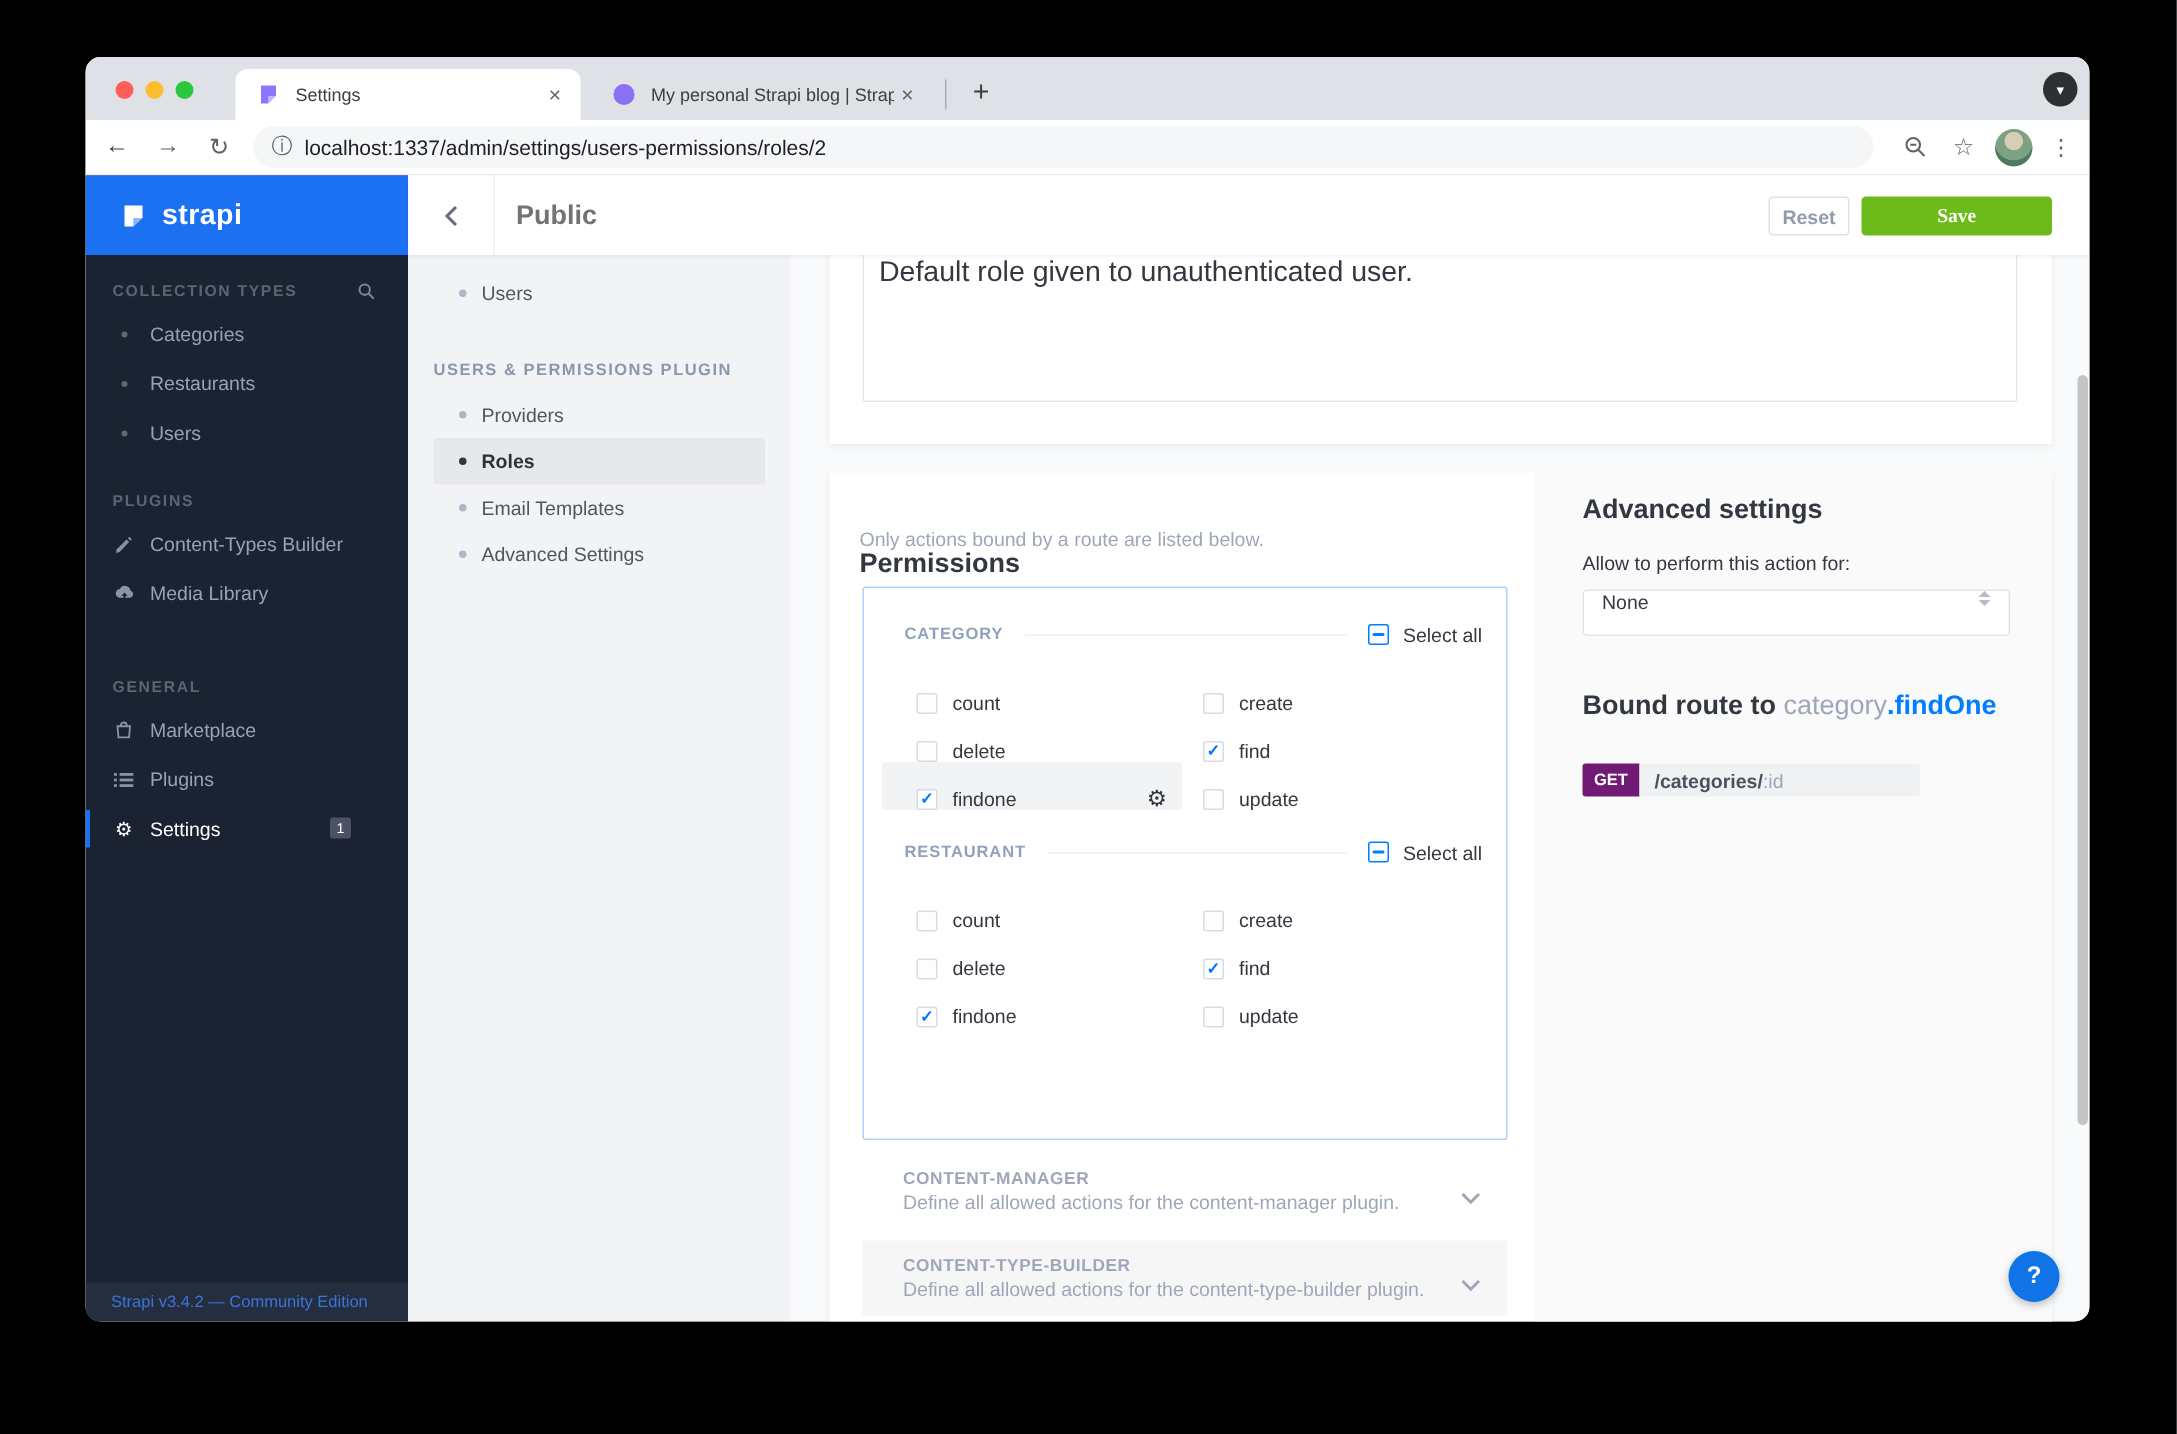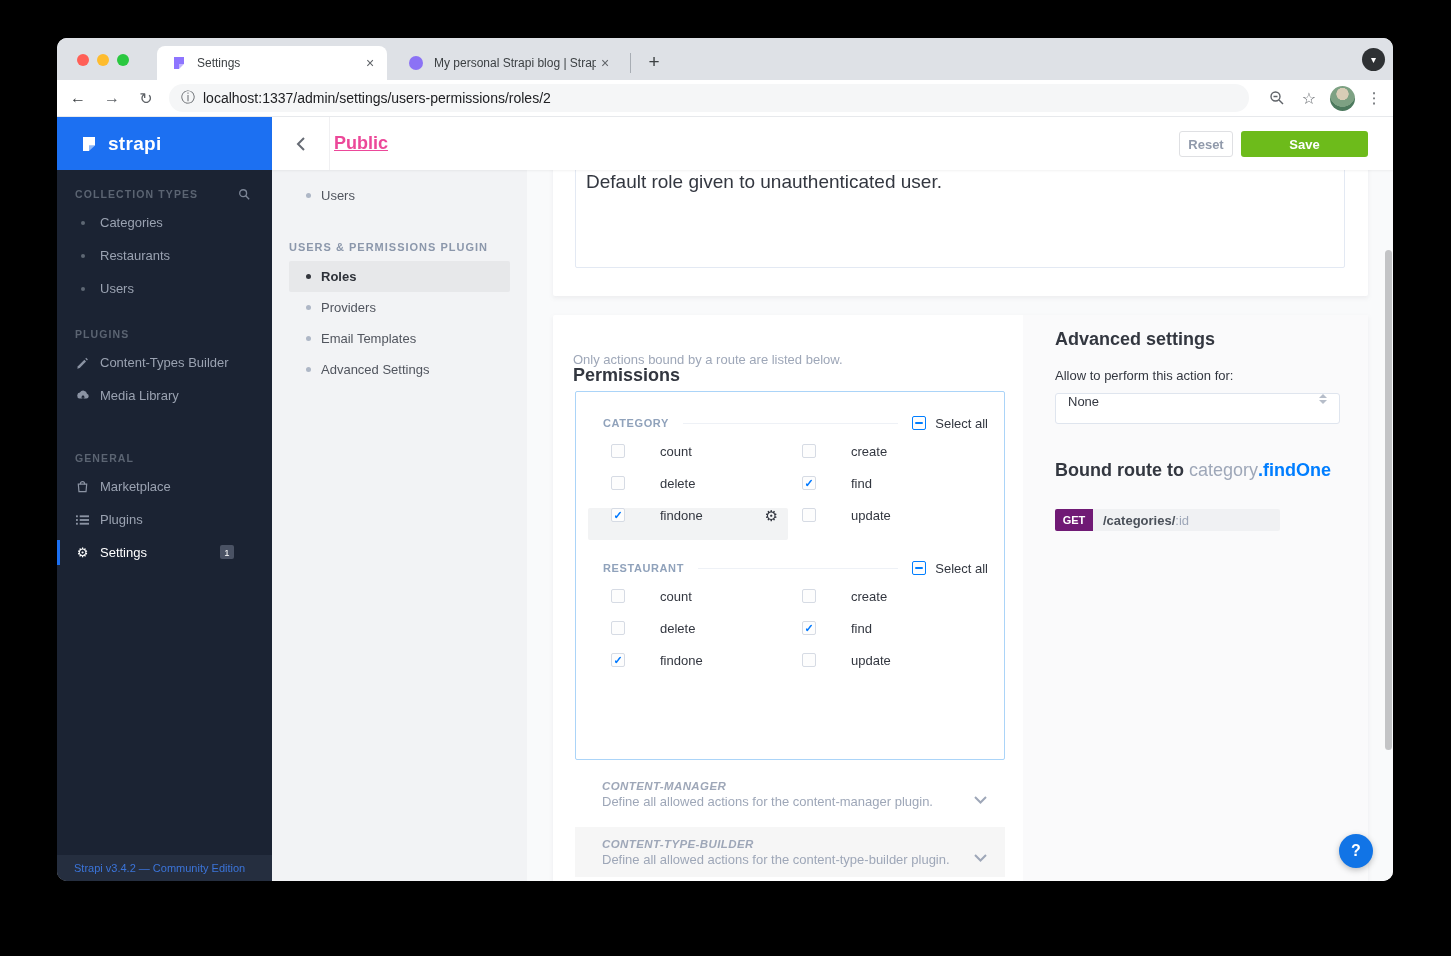--- a/index.html
+++ b/index.html
@@ -43,23 +43,23 @@
   .m-item .m-ico { width:15px; margin-right:10px; display:flex; justify-content:center; color:#8b93a3; }
   .m-item.active { color:#fff; }
   .m-item.active::before { content:""; position:absolute; left:0; top:4px; bottom:4px; width:3px; background:#1c70f2; }
   .m-badge { position:absolute; right:38px; top:9px; min-width:14px; height:14px; border-radius:2px; background:#4a5264; color:#fff; font-size:9.5px; display:flex; align-items:center; justify-content:center; padding:0 3px; }
   .m-gap { height:17px; }
   .m-footer { position:absolute; left:0; bottom:0; width:100%; height:26px; background:#252e3f; display:flex; align-items:center; padding-left:17px; font-size:11px; color:#3b74d9; }
 
   
   .hbar { position:absolute; left:215px; top:0; width:1121px; height:53px; background:#fff; box-shadow:0 1px 2px rgba(40,40,40,.06); z-index:5; }
   .backbtn { position:absolute; left:0; top:0; width:58px; height:53px; border-right:1px solid #f0f0f2; display:flex; align-items:center; justify-content:center; }
-  .h-title { position:absolute; left:62px; top:16px; font-size:18px; font-weight:bold; color:#ec4899;text-decoration:underline; }
+  .h-title { position:absolute; left:72px; top:16px; font-size:18px; font-weight:bold; color:#737373; }
   .btn-reset { position:absolute; right:160px; top:14px; width:54px; height:26px; background:#fff; border:1px solid #dfe0e3; border-radius:3px; font-size:13px; font-weight:bold; color:#919aab; display:flex; align-items:center; justify-content:center; }
-  .btn-save { position:absolute; right:25px; top:14px; width:127px; height:26px; background:#6dbb1b; border-radius:3px; font-size:13px; font-weight:bold; color:#fff; display:flex; align-items:center; justify-content:center; }
+  .btn-save { position:absolute; right:25px; top:14px; width:127px; height:26px; background:#6dbb1b; border-radius:3px; font-size:13px; font-weight:bold; color:#fff; display:flex; align-items:center; justify-content:center;font-family:Liberation Serif, serif; }
 
   
   .subnav { position:absolute; left:215px; top:53px; width:255px; height:711px; background:#f2f3f5; }
   .s-item { height:31px; display:flex; align-items:center; margin:0 17px; padding-left:17px; font-size:13px; color:#51555e; position:relative; border-radius:2px; }
   .s-item .bullet { width:5px; height:5px; border-radius:50%; background:#aeb7c6; margin-right:10px; }
   .s-item.active { background:#e7e8ea; color:#2d3138; font-weight:bold; }
   .s-item.active .bullet { background:#33363d; }
   .s-top { margin-top:10px; }
   .s-heading { margin:30px 0 8px 17px; font-size:11px; font-weight:bold; letter-spacing:1px; color:#8b97ab; }
 
@@ -78,36 +78,36 @@
   .acc-head .ah-txt { display:flex; flex-direction:column; gap:1px; }
   .acc-name { font-size:12.5px; font-weight:bold; color:#0e6fd3; letter-spacing:.3px; }
   .acc-desc { font-size:13px; color:#1b79d8; }
   .acc-chev { margin-left:auto; }
   .acc-body { padding:22px 16px 24px 27px; }
   .g-head { display:flex; align-items:center; height:18px; }
   .g-name { font-size:11px; font-weight:bold; letter-spacing:.6px; color:#90a2bb; }
   .g-line { flex:1; height:1px; background:#eef1f6; margin:0 14px; }
   .g-selall { font-size:13px; color:#333740; margin-left:9px; }
   .grid { display:grid; grid-template-columns:191px 1fr; margin-top:12px; }
-  .cell { height:32px; display:flex; align-items:flex-start; padding-left:8px;gap:25px; }
+  .cell { height:32px; display:flex; align-items:flex-end; padding-left:8px; }
   .cell .cb { margin-right:10px; }
   .cell-label { font-size:13px; color:#333740; }
   .cell.selected { margin-left:-15px; padding-left:23px; width:200px; background:#f2f3f4; border-radius:2px; }
   .gear-ico { margin-left:auto; margin-right:10px; font-size:15px; color:#333740; line-height:1; }
   .group2 { margin-top:19px; }
 
   .cb { width:14px; height:14px; border:1px solid #d6dbe4; border-radius:2px; background:#fdfdfd; display:inline-flex; align-items:center; justify-content:center; flex:0 0 auto; }
   .cb.checked::after { content:"✓"; color:#0079ff; font-size:11px; font-weight:bold; line-height:1; }
   .cb.indet { border-color:#007eff; }
   .cb.indet::after { content:""; width:8px; height:2px; background:#007eff; border-radius:1px; }
 
   .collapsed-row { position:absolute; left:22px; width:430px; height:48px; display:flex; flex-direction:column; justify-content:center; padding-left:27px; }
   .cr1 { top:455px; background:#fff; }
   .cr2 { top:512px; height:50px; background:#f6f6f6; }
-  .cr-name { font-size:11.5px; font-weight:bold; letter-spacing:.4px; color:#9ea7b8;font-style:italic; }
+  .cr-name { font-size:11.5px; font-weight:bold; letter-spacing:.4px; color:#9ea7b8; }
   .cr-desc { font-size:13px; color:#9ea7b8; margin-top:2px; }
   .cr-chev { position:absolute; right:18px; top:50%; margin-top:-4px; }
 
   
   .advcol { position:absolute; left:470px; top:0; width:345px; height:100%; background:#fafafb; }
   .adv-title { position:absolute; left:32px; top:14px; font-size:18px; font-weight:bold; color:#333740; }
   .allow-label { position:absolute; left:32px; top:53px; font-size:13px; color:#333740; }
   .selbox { position:absolute; left:32px; top:78px; width:285px; height:31px; background:#fff; border:1px solid #dfe5ee; border-radius:3px; display:flex; padding:0 12px; font-size:13px; color:#333740; }
   .sel-arrows { margin-left:auto; display:flex; flex-direction:column; gap:2px; }
   .sel-arrows i { width:0; height:0; border-left:4px solid transparent; border-right:4px solid transparent; }
@@ -283,27 +283,27 @@
       <div class="btn-reset">Reset</div>
       <div class="btn-save">Save</div>
     </div>
 
     <div class="subnav">
       <div class="s-item s-top">
           <span class="bullet"></span>
           <span>Users</span>
         </div>
       <div class="s-heading">USERS &amp; PERMISSIONS PLUGIN</div>
+      <div class="s-item">
+          <span class="bullet"></span>
+          <span>Providers</span>
+        </div>
       <div class="s-item active">
           <span class="bullet"></span>
           <span>Roles</span>
-        </div>
-      <div class="s-item">
-          <span class="bullet"></span>
-          <span>Providers</span>
         </div>
       <div class="s-item">
           <span class="bullet"></span>
           <span>Email Templates</span>
         </div>
       <div class="s-item">
           <span class="bullet"></span>
           <span>Advanced Settings</span>
         </div>
     </div>

